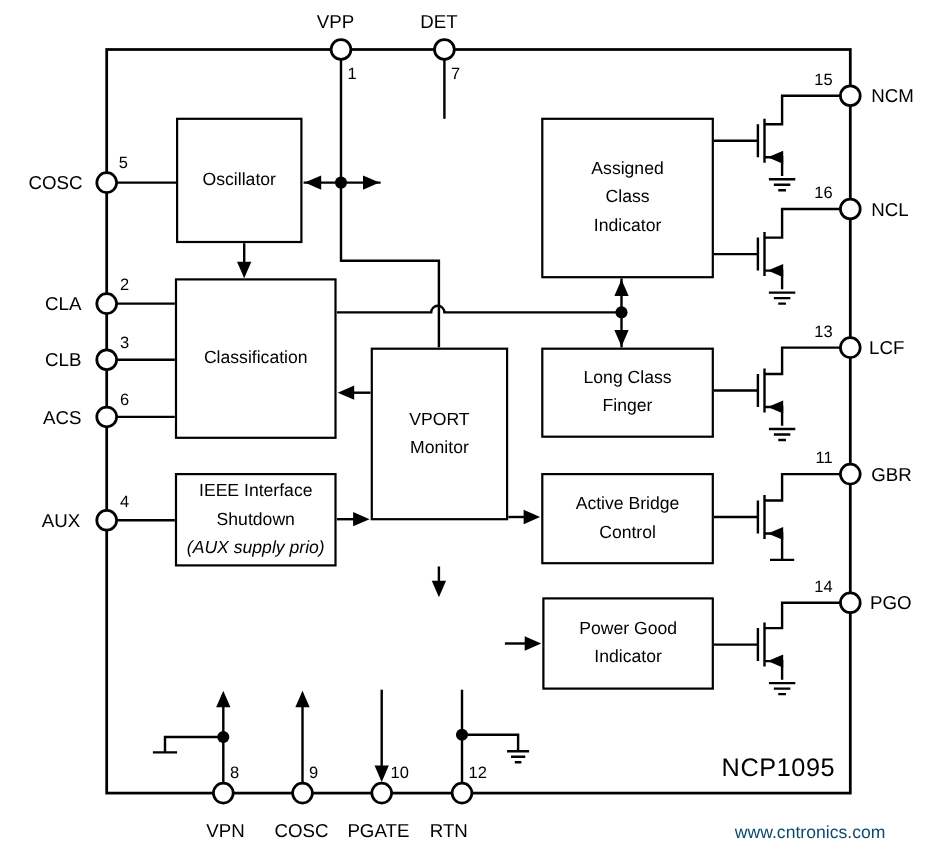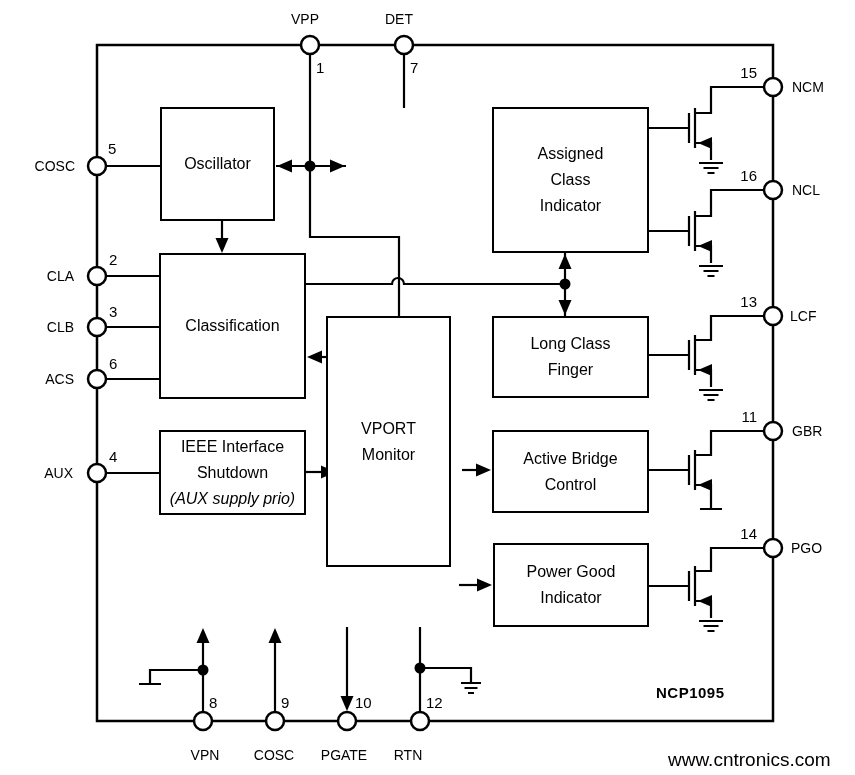--- a/index.html
+++ b/index.html
@@ -4,26 +4,26 @@
 <style>
   html,body{margin:0;padding:0;background:#ffffff}
   .stage{position:relative;width:855px;height:775px;background:#ffffff;
          font-family:"Liberation Sans",sans-serif;color:#000;overflow:hidden}
   svg.layer{position:absolute;left:0;top:0}
   .block{position:absolute;border:2.2px solid #000;background:#fff;box-sizing:border-box;
          display:flex;flex-direction:column;align-items:center;justify-content:center;
          text-align:center;font-size:16px;line-height:26px}
   .block span{display:block;white-space:nowrap}
   .it{font-style:italic}
-  .lbl{position:absolute;font-size:14px;line-height:17px;white-space:nowrap}
+  .lbl{position:absolute;font-size:17px;line-height:17px;white-space:nowrap}
   .num{position:absolute;font-size:15px;line-height:15px;white-space:nowrap}
   .lc{transform:translateX(-50%)}
   .lr{transform:translateX(-100%)}
-  .chip{position:absolute;font-size:15px;font-weight:bold;letter-spacing:.5px;white-space:nowrap}
-  .wm{position:absolute;font-size:19px;color:#000000;white-space:nowrap}
+  .chip{position:absolute;font-size:23px;font-weight:normal;letter-spacing:.5px;white-space:nowrap}
+  .wm{position:absolute;font-size:16px;color:#0c4a6e;white-space:nowrap}
 </style>
 </head>
 <body>
 
 <div class="stage">
 
   <svg class="layer" width="855" height="775" viewBox="0 0 855 775">
 
     <g stroke="#000" stroke-width="2.2" fill="none">
       <rect x="97" y="45" width="676" height="676" stroke-width="2.5"></rect>
@@ -105,21 +105,21 @@
     <span>Oscillator</span>
   </div>
   <div class="block" style="left:492px;top:107px;width:157px;height:146px">
     <span>Assigned</span>
     <span>Class</span>
     <span>Indicator</span>
   </div>
   <div class="block" style="left:159px;top:253px;width:147px;height:146px">
     <span>Classification</span>
   </div>
-  <div class="block" style="left:326px;top:316px;width:125px;height:251px">
+  <div class="block" style="left:337px;top:316px;width:125px;height:157px">
     <span>VPORT</span>
     <span>Monitor</span>
   </div>
   <div class="block" style="left:492px;top:316px;width:157px;height:82px">
     <span>Long Class</span>
     <span>Finger</span>
   </div>
   <div class="block" style="left:159px;top:430px;width:147px;height:85px">
     <span>IEEE Interface</span>
     <span>Shutdown</span>

